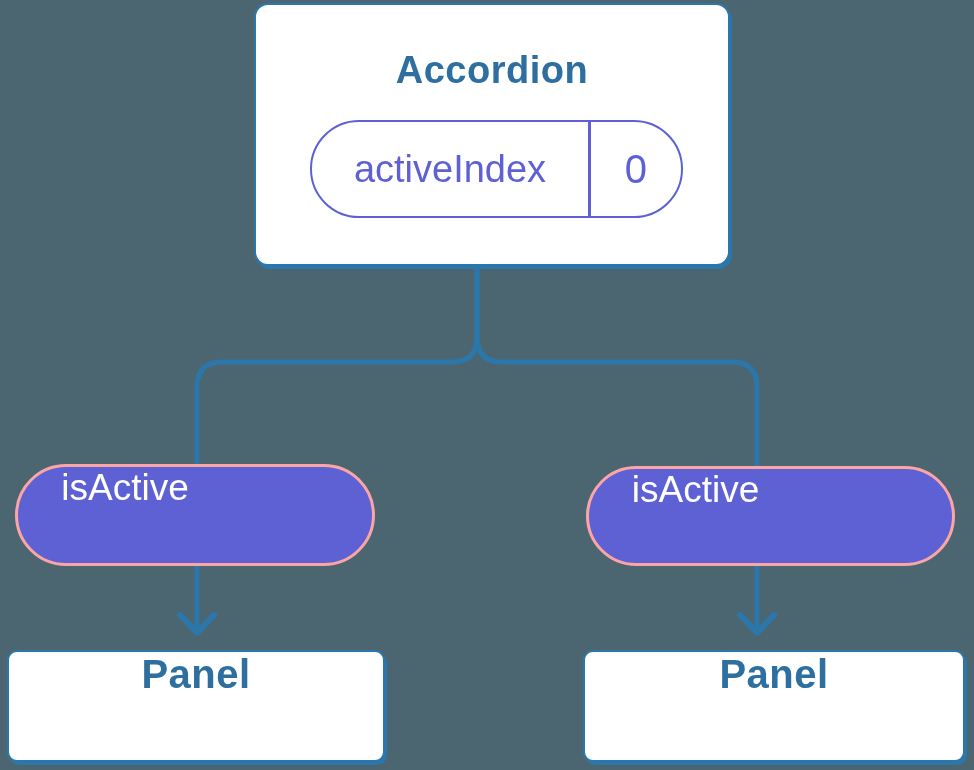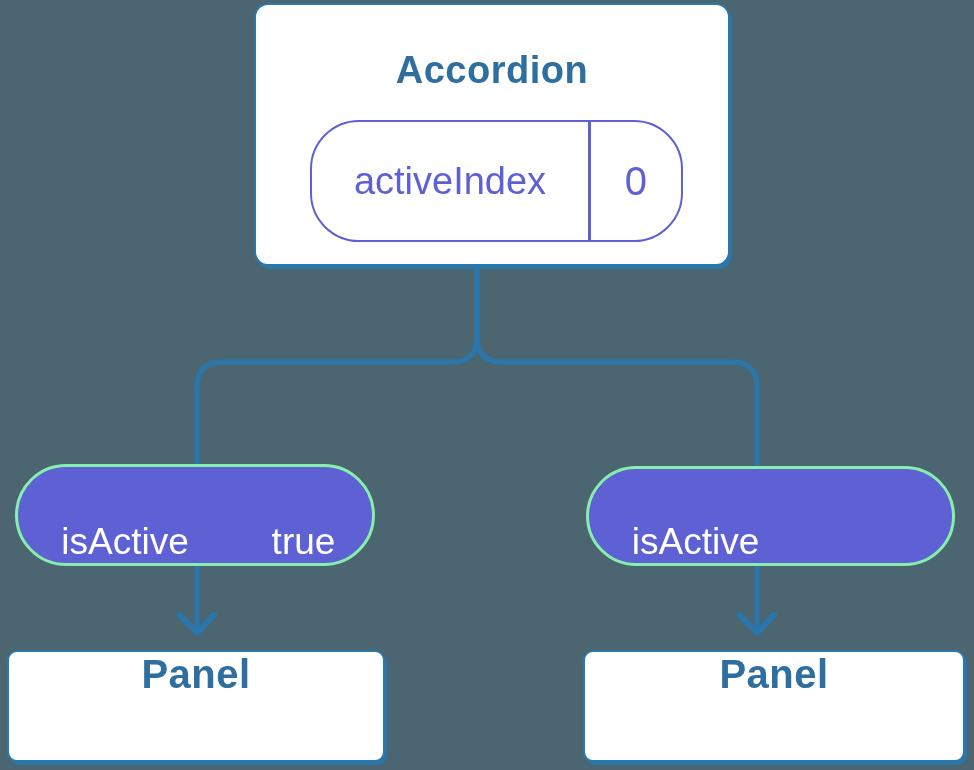--- a/index.html
+++ b/index.html
@@ -59,21 +59,21 @@
     letter-spacing: 0.5px;
     color: var(--component-text-blue, #2F6F9F);
   }
 
   
   .state-pill {
     position: absolute;
     left: 54px;
     top: 115px;
     width: 373px;
-    height: 122px;
+    height: 98px;
     border: 2.5px solid var(--pill-purple, #5E61D3);
     border-radius: 49px;
     display: flex;
     align-items: stretch;
     overflow: hidden;
     color: var(--pill-purple, #5E61D3);
     font-size: 38px;
   }
   .state-pill .pill-label {
     width: 276px;
@@ -91,24 +91,24 @@
     align-items: center;
     justify-content: center;
     font-size: 40px;
   }
 
   
   .prop-pill {
     position: absolute;
     height: 102px;
     background: var(--pill-purple, #5E61D3);
-    border: 3px solid #86efac;
+    border: 3px solid #fca5a5;
     border-radius: 51px;
     display: flex;
-    align-items: flex-end;
+    align-items: flex-start;
     overflow: hidden;
     color: var(--pill-text-white, #FFFFFF);
     font-size: 37px;
   }
   .prop-pill .pill-label {
     display: flex;
     align-items: center;
     justify-content: center;
   }
   .prop-pill .pill-divider {
@@ -156,21 +156,20 @@
     <div class="state-pill">
       <span class="pill-label">activeIndex</span>
       <span class="pill-divider"></span>
       <span class="pill-value">0</span>
     </div>
   </div>
 
   <div class="prop-pill prop-pill-left">
     <span class="pill-label">isActive</span>
     <span class="pill-divider"></span>
-    <span class="pill-value">true</span>
   </div>
 
   <div class="prop-pill prop-pill-right">
     <span class="pill-label">isActive</span>
     <span class="pill-divider"></span>
   </div>
 
   <div class="component-box panel-box panel-box-left">
     <span class="panel-title">Panel</span>
   </div>

